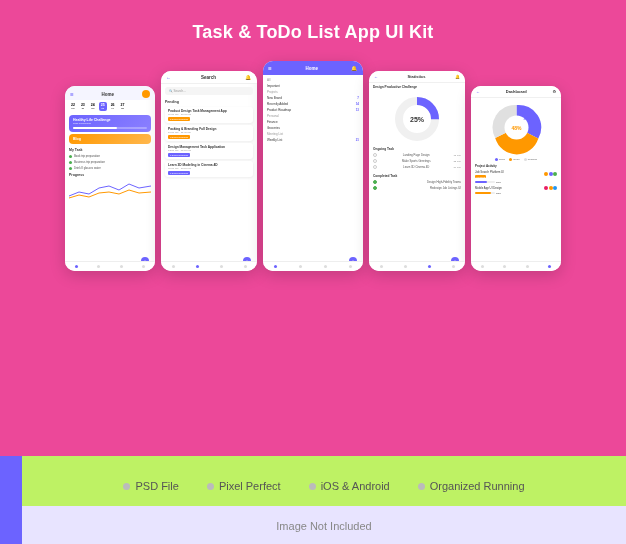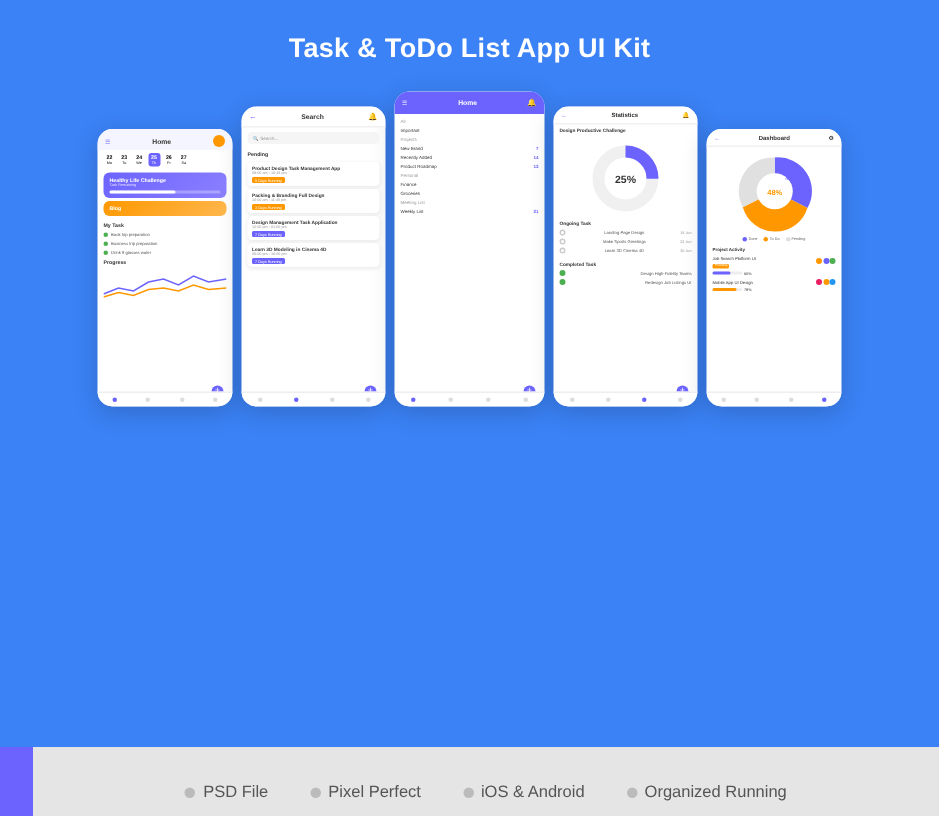--- a/index.html
+++ b/index.html
@@ -6,21 +6,21 @@
     body {
       width: 626px;
       min-height: 544px;
       font-family: 'Segoe UI', Arial, sans-serif;
       background: #6c63ff;
       display: flex;
       flex-direction: column;
     }
 
     .top-section {
-      background: #3b82f6;
+      background: #ec4899;
       padding: 22px 20px 20px;
       flex: 1;
     }
 
     .page-title {
       text-align: center;
       color: #fff;
       font-size: 18px;
       font-weight: 600;
       margin-bottom: 18px;
@@ -276,21 +276,21 @@
     .mini-progress-bar {
       width: 20px; height: 2px; background: #eee; border-radius: 1px; position: relative;
     }
     .mini-progress-fill {
       height: 100%; border-radius: 1px; position: absolute; top: 0; left: 0;
     }
     .mini-pct { font-size: 2.5px; color: #333; }
 
     
     .bottom-section {
-      background: #e5e5e5;
+      background: #bef264;
       padding: 14px 0 0;
       margin-left: 22px;
     }
 
     .features-row {
       display: flex;
       justify-content: center;
       gap: 28px;
       padding: 10px 20px;
     }
@@ -639,13 +639,16 @@
     </div>
     <div class="feature-item">
       <div class="feature-dot" style="background:#bbb;"></div>
       <span class="feature-text">iOS &amp; Android</span>
     </div>
     <div class="feature-item">
       <div class="feature-dot" style="background:#bbb;"></div>
       <span class="feature-text">Organized Running</span>
     </div>
   </div>
+  <div class="not-included-bar">
+    <span class="not-included-text">Image Not Included</span>
+  </div>
 </div>
 
 </body></html>

